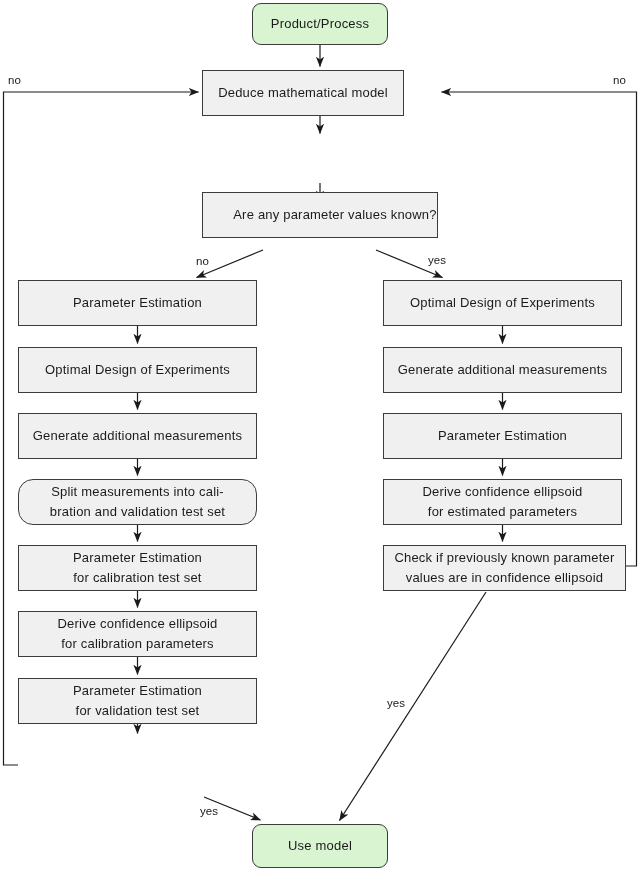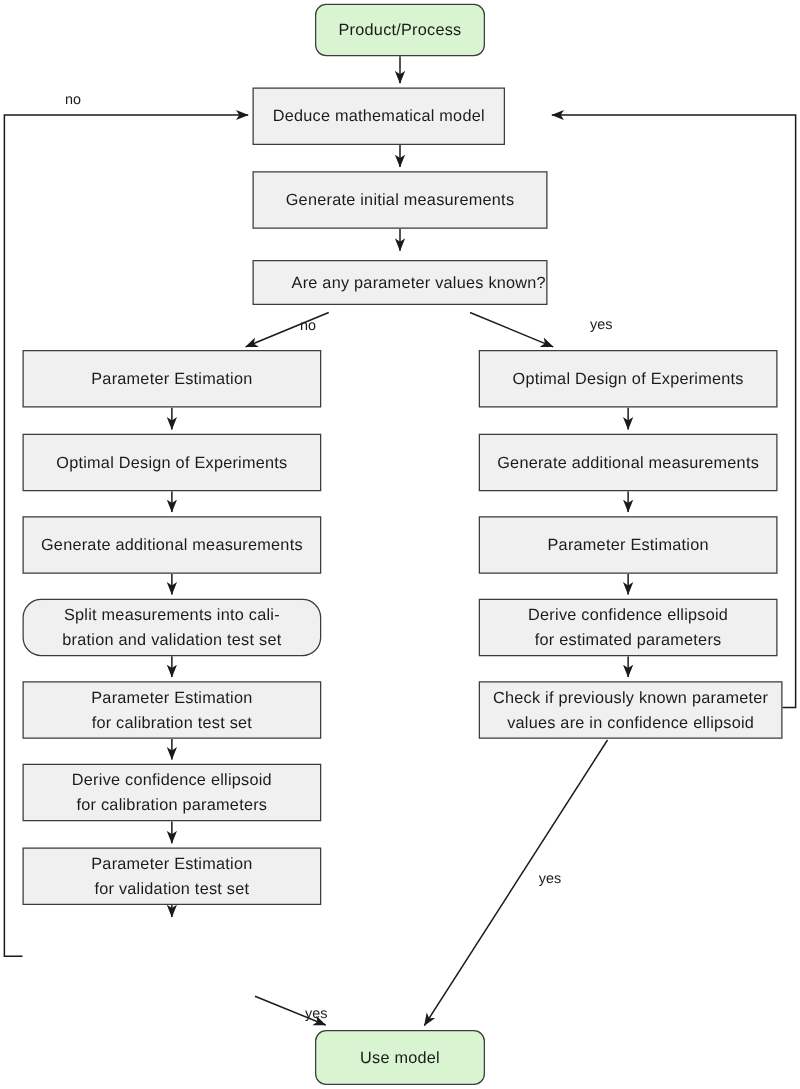--- a/index.html
+++ b/index.html
@@ -38,27 +38,26 @@
   }
   .node.terminal {
     background: #d9f4d0;
     border-radius: 9px;
   }
   .edge-label {
     position: absolute;
     font-size: 11.5px;
     color: #1b1b1b;
     line-height: 12px;
-    margin-left: 44px;
   }
   
   #n-product  { left: 252px; top: 3px;   width: 136px; height: 42px; }
   #n-deduce   { left: 202px; top: 70px;  width: 202px; height: 46px; }
   #n-geninit  { left: 202px; top: 137px; width: 236px; height: 46px; }
-  #n-known    { left: 202px; top: 208px; width: 236px; height: 36px; padding-left: 30px; }
+  #n-known    { left: 202px; top: 192px; width: 236px; height: 46px; padding-left: 30px; }
   #n-l1 { left: 18px; top: 280px; width: 239px; height: 46px; }
   #n-l2 { left: 18px; top: 347px; width: 239px; height: 46px; }
   #n-l3 { left: 18px; top: 413px; width: 239px; height: 46px; }
   #n-l4 { left: 18px; top: 479px; width: 239px; height: 46px; border-radius: 15px; }
   #n-l5 { left: 18px; top: 545px; width: 239px; height: 46px; }
   #n-l6 { left: 18px; top: 611px; width: 239px; height: 46px; }
   #n-l7 { left: 18px; top: 678px; width: 239px; height: 46px; }
   #n-l8 { left: 18px; top: 737px; width: 239px; height: 60px; }
   #n-r1 { left: 383px; top: 280px; width: 239px; height: 46px; }
   #n-r2 { left: 383px; top: 347px; width: 239px; height: 46px; }
@@ -106,21 +105,20 @@
 
       <path d="M18 765 L3.5 765 L3.5 92 L198.5 92" marker-end="url(#arr)"></path>
       <path d="M622 566 L636.5 566 L636.5 92 L441.5 92" marker-end="url(#arr)"></path>
       <path d="M204 797 L260.5 820" marker-end="url(#arr)"></path>
       <path d="M486 592 L339.5 820.5" marker-end="url(#arr)"></path>
     </g>
   </svg>
 
   <div class="node terminal" id="n-product">Product/Process</div>
   <div class="node" id="n-deduce">Deduce mathematical model</div>
-  <div class="node" id="n-geninit">Generate initial measurements</div>
   <div class="node" id="n-known">Are any parameter values known?</div>
 
   <div class="node" id="n-l1">Parameter Estimation</div>
   <div class="node" id="n-l2">Optimal Design of Experiments</div>
   <div class="node" id="n-l3">Generate additional measurements</div>
   <div class="node" id="n-l4">Split measurements into cali-
 bration and validation test set</div>
   <div class="node" id="n-l5">Parameter Estimation
 for calibration test set</div>
   <div class="node" id="n-l6">Derive confidence ellipsoid

